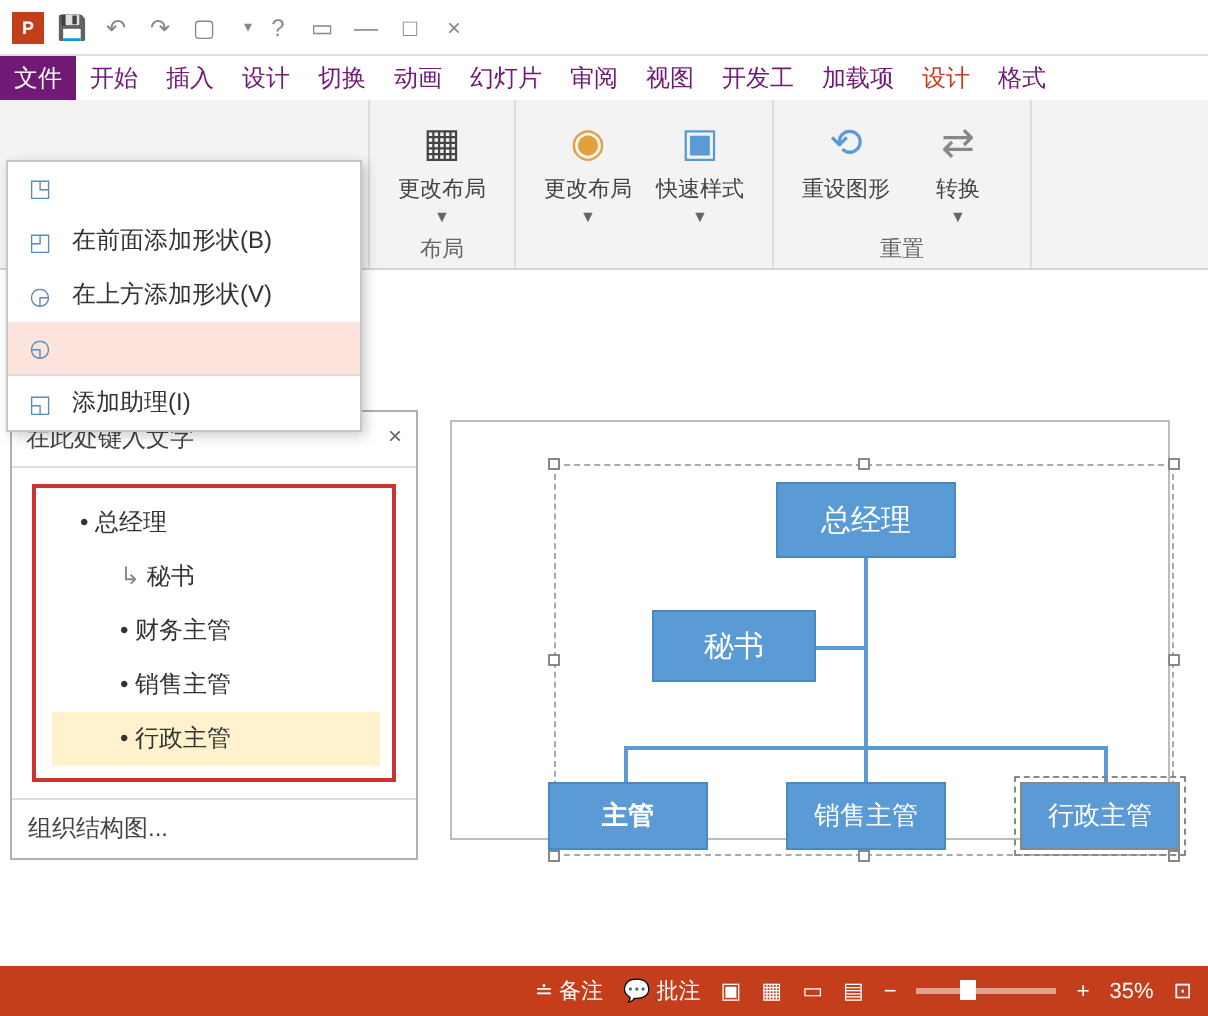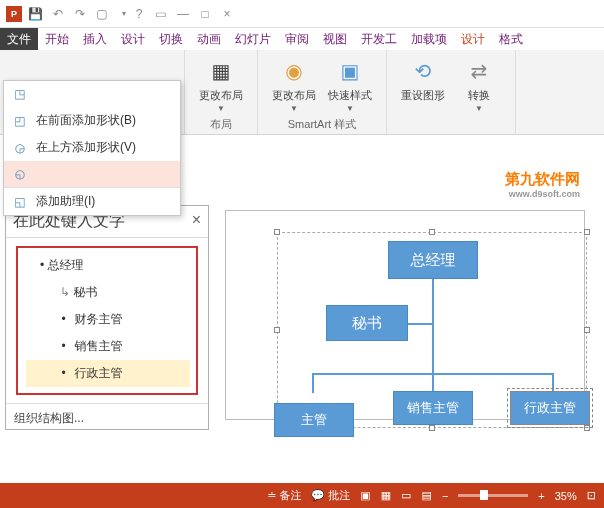--- a/index.html
+++ b/index.html
@@ -7,21 +7,21 @@
 
 .titlebar { height: 28px; background: #fff; display: flex; align-items: center; padding: 0 6px; color: #777; border-bottom: 1px solid #e0e0e0; }
 .titlebar .qat { display: flex; gap: 6px; align-items: center; }
 .titlebar .qat span { width: 16px; height: 16px; display: inline-flex; align-items: center; justify-content: center; color: #888; }
 .titlebar .title { flex: 1; text-align: center; font-size: 12px; color: #888; }
 .titlebar .winbtns { display: flex; gap: 8px; color: #888; }
 .titlebar .winbtns span { width: 14px; text-align: center; }
 
 .maintabs { height: 22px; display: flex; background: #fff; align-items: center; }
 .maintabs .tab { padding: 3px 7px; font-size: 12px; color: #701a75; cursor: pointer; }
-.maintabs .tab.file { background: #404040; color: #fff; }
+.maintabs .tab.file { background: #701a75; color: #fff; }
 .maintabs .tab.active { color: #c43e1c; }
 
 .ribbon { height: 85px; background: #f3f3f3; border-bottom: 1px solid #d4d4d4; display: flex; position: relative; }
 .ribbon-group { border-right: 1px solid #ddd; padding: 4px 8px 2px; display: flex; flex-direction: column; justify-content: space-between; }
 .ribbon-group.first { width: 185px; }
 .group-label { text-align: center; font-size: 11px; color: #666; margin-top: 2px; }
 .add-shape-btn { display: inline-flex; align-items: center; border: 2px solid #cc3333; padding: 1px 3px; background: #fff; font-size: 12px; gap: 4px; margin-top: 26px; }
 .add-shape-btn .swatch { width: 12px; height: 10px; border: 1px solid #888; }
 .add-shape-btn .arrow { font-size: 9px; color: #666; }
 .upgrade-btn { display: inline-flex; align-items: center; gap: 3px; font-size: 12px; color: #6d28d9; margin-left: 6px; }
@@ -32,30 +32,30 @@
 .big-btn .lbl { text-align: right; line-height: 1.1; }
 .big-btn .arrow { font-size: 8px; color: #666; }
 
 .dropdown-menu { position: absolute; left: 3px; top: 80px; width: 178px; background: #fff; border: 1px solid #c8c8c8; box-shadow: 2px 2px 6px rgba(0,0,0,0.2); z-index: 100; }
 .dropdown-menu .item { display: flex; align-items: center; padding: 5px 8px; font-size: 12px; color: #333; gap: 8px; }
 .dropdown-menu .item.hover { background: #fce3dc; }
 .dropdown-menu .item.sep-top { border-top: 1px solid #ddd; }
 .dropdown-menu .item .mic { width: 16px; height: 16px; display: inline-flex; align-items: center; justify-content: center; color: #5b8bb8; font-size: 12px; }
 
 .text-pane { position: absolute; left: 5px; top: 205px; width: 204px; height: 225px; background: #fff; border: 1px solid #b0b0b0; z-index: 50; }
-.text-pane .hdr { display: flex; justify-content: space-between; padding: 5px 7px; border-bottom: 1px solid #ddd; font-size: 16px; color: #444; }
+.text-pane .hdr { display: flex; justify-content: space-between; padding: 5px 7px; border-bottom: 1px solid #ddd; font-size: 12px; color: #444; }
 .text-pane .hdr .close { cursor: pointer; color: #666; }
 .text-pane .body { padding: 8px 6px; }
 .redbox { border: 2px solid #cc3333; padding: 4px 6px 6px 8px; margin: 0 4px; }
 .text-pane ul { list-style: none; }
 .text-pane li { font-size: 12px; color: #333; padding: 5px 0 5px 14px; }
 .text-pane li.lvl1::before { content: "• "; }
 .text-pane li.lvl2 { padding-left: 34px; }
 .text-pane li.lvl2::before { content: "↳ "; color: #888; }
-.text-pane li.lvl3 { padding-left: 34px; font-family: Liberation Mono, monospace; }
+.text-pane li.lvl3 { padding-left: 34px; }
 .text-pane li.lvl3::before { content: "• "; }
 .text-pane li.sel { background: #fff2cc; }
 .text-pane .ftr { border-top: 1px solid #ddd; padding: 6px 8px; font-size: 12px; color: #444; }
 
 .canvas { position: absolute; left: 165px; top: 160px; right: 4px; bottom: 28px; background: #fff; }
 .watermark { position: absolute; right: 20px; top: 10px; font-size: 15px; color: #ff7b00; font-weight: bold; text-align: right; }
 .watermark .sub { font-size: 9px; color: #999; display: block; }
 .slide-box { position: absolute; left: 60px; top: 50px; width: 360px; height: 210px; border: 1px solid #bcbcbc; }
 .smartart-sel { position: absolute; left: 112px; top: 72px; width: 310px; height: 196px; border: 1px dashed #aaa; }
 .handle { width: 6px; height: 6px; background: #fff; border: 1px solid #888; position: absolute; }
@@ -135,34 +135,34 @@
         <div class="ic" style="color:#e2a03f;">◉</div>
         <div class="lbl">更改布局</div>
         <div class="arrow">▼</div>
       </div>
       <div class="big-btn">
         <div class="ic" style="color:#5b9bd5;">▣</div>
         <div class="lbl">快速样式</div>
         <div class="arrow">▼</div>
       </div>
     </div>
-    <div class="group-label">SmartArt 样式</div>
   </div>
   <div class="ribbon-group">
     <div style="display:flex;">
       <div class="big-btn">
         <div class="ic" style="color:#5b9bd5;">⟲</div>
         <div class="lbl">重设图形</div>
       </div>
       <div class="big-btn">
         <div class="ic" style="color:#888;">⇄</div>
         <div class="lbl">转换</div>
         <div class="arrow">▼</div>
       </div>
     </div>
+    <div class="group-label">重置</div>
   </div>
 </div>
 
 <div class="dropdown-menu">
   <div class="item">
       <span class="mic">◳</span>
     </div>
   <div class="item">
       <span class="mic">◰</span>
       <span>在前面添加形状(B)</span>
@@ -193,24 +193,20 @@
         <li class="lvl3">财务主管</li>
         <li class="lvl3">销售主管</li>
         <li class="lvl3 sel">行政主管</li>
       </ul>
     </div>
   </div>
   <div class="ftr">组织结构图...</div>
 </div>
 
 <div class="canvas">
-  <div class="watermark">
-    <span>第九软件网</span>
-    <span class="sub">www.d9soft.com</span>
-  </div>
   <div class="slide-box"></div>
   <div class="smartart-sel">
     <div class="handle" style="left:-4px;top:-4px;"></div>
       <div class="handle" style="right:-4px;top:-4px;"></div>
     <div class="handle" style="left:-4px;bottom:-4px;"></div>
       <div class="handle" style="right:-4px;bottom:-4px;"></div>
     <div class="handle" style="left:50%;top:-4px;margin-left:-3px;"></div>
       <div class="handle" style="left:50%;bottom:-4px;margin-left:-3px;"></div>
     <div class="handle" style="top:50%;left:-4px;margin-top:-3px;"></div>
       <div class="handle" style="top:50%;right:-4px;margin-top:-3px;"></div>
@@ -220,21 +216,21 @@
     <div class="line" style="left:34px;top:140px;width:2px;height:20px;"></div>
     <div class="line" style="left:274px;top:140px;width:2px;height:20px;"></div>
     <div class="line" style="left:100px;top:90px;width:55px;height:2px;"></div>
 
     <div class="box" style="left:110px;top:8px;width:90px;height:38px;">
         <span>总经理</span>
       </div>
     <div class="box" style="left:48px;top:72px;width:82px;height:36px;">
         <span>秘书</span>
       </div>
-    <div class="box" style="left:-4px;top:170px;width:80px;height:34px;font-size:13px;">
+    <div class="box" style="left:-4px;top:158px;width:80px;height:34px;font-size:13px;font-weight:bold;">
         <span>主管</span>
       </div>
     <div class="box" style="left:115px;top:158px;width:80px;height:34px;font-size:13px;">
         <span>销售主管</span>
       </div>
     <div class="box" style="left:232px;top:158px;width:80px;height:34px;font-size:13px;border:1px solid #888;outline:1px dashed #888;outline-offset:2px;">
         <span>行政主管</span>
       </div>
   </div>
 </div>

